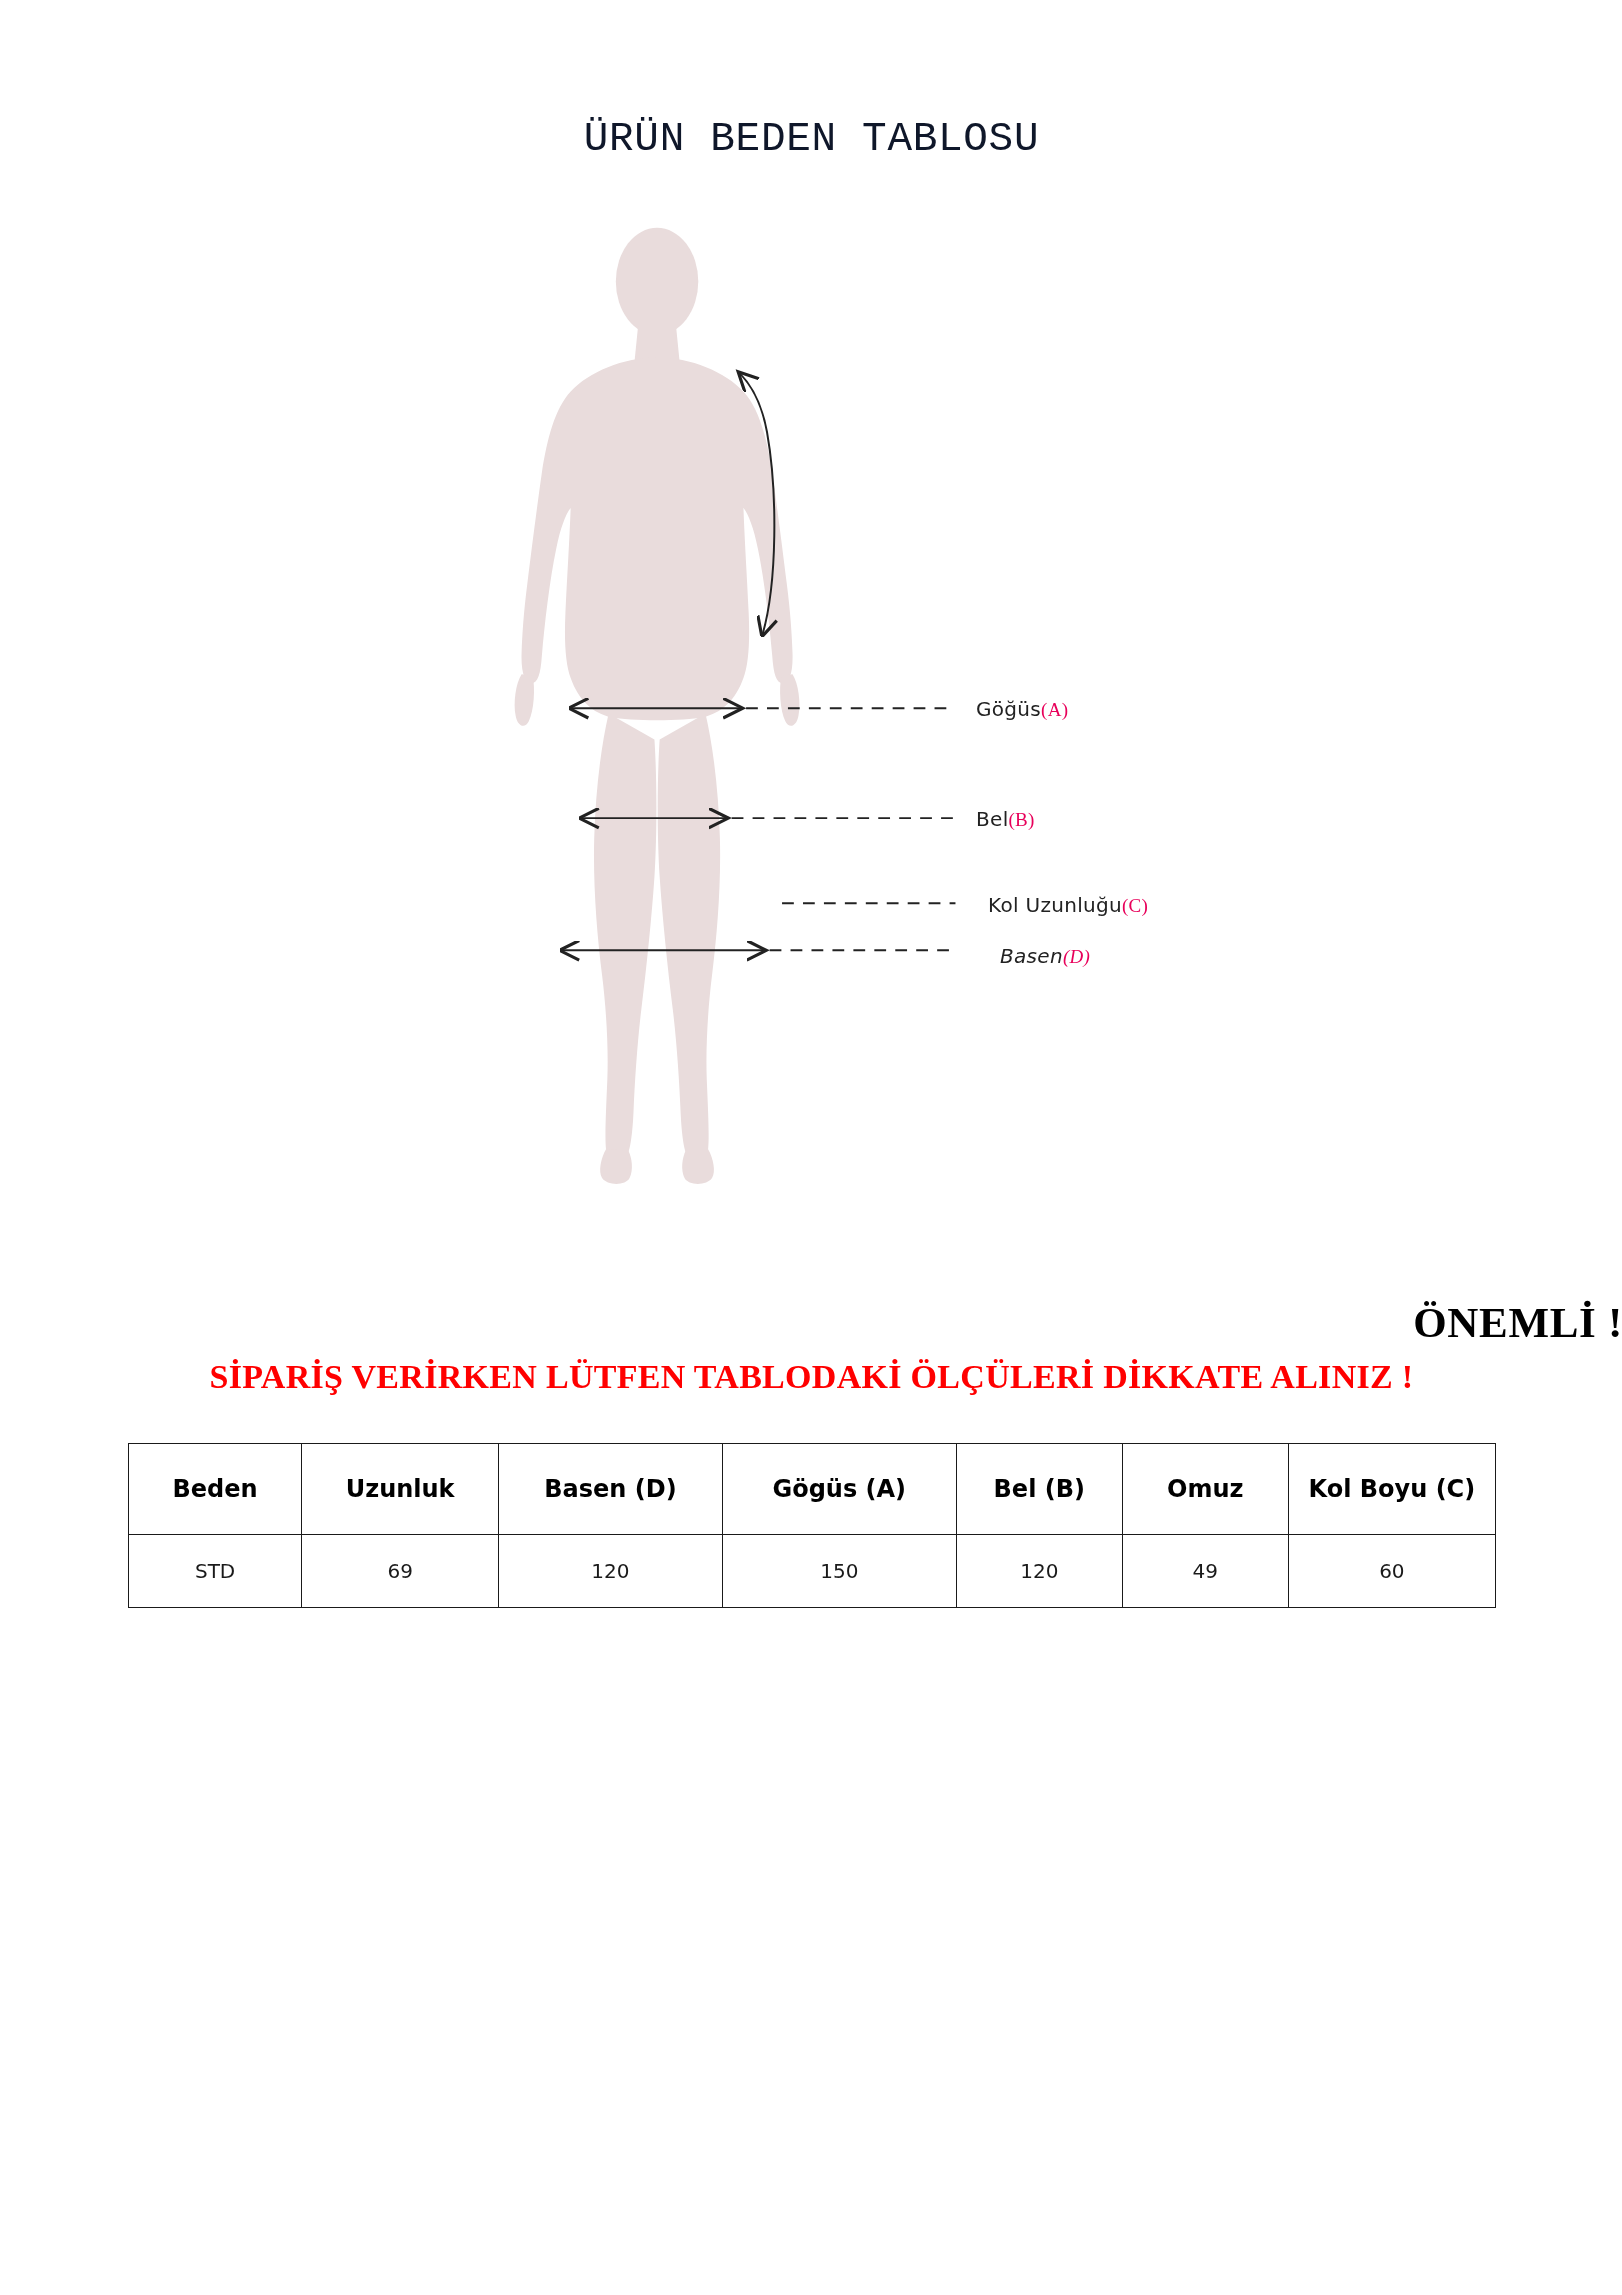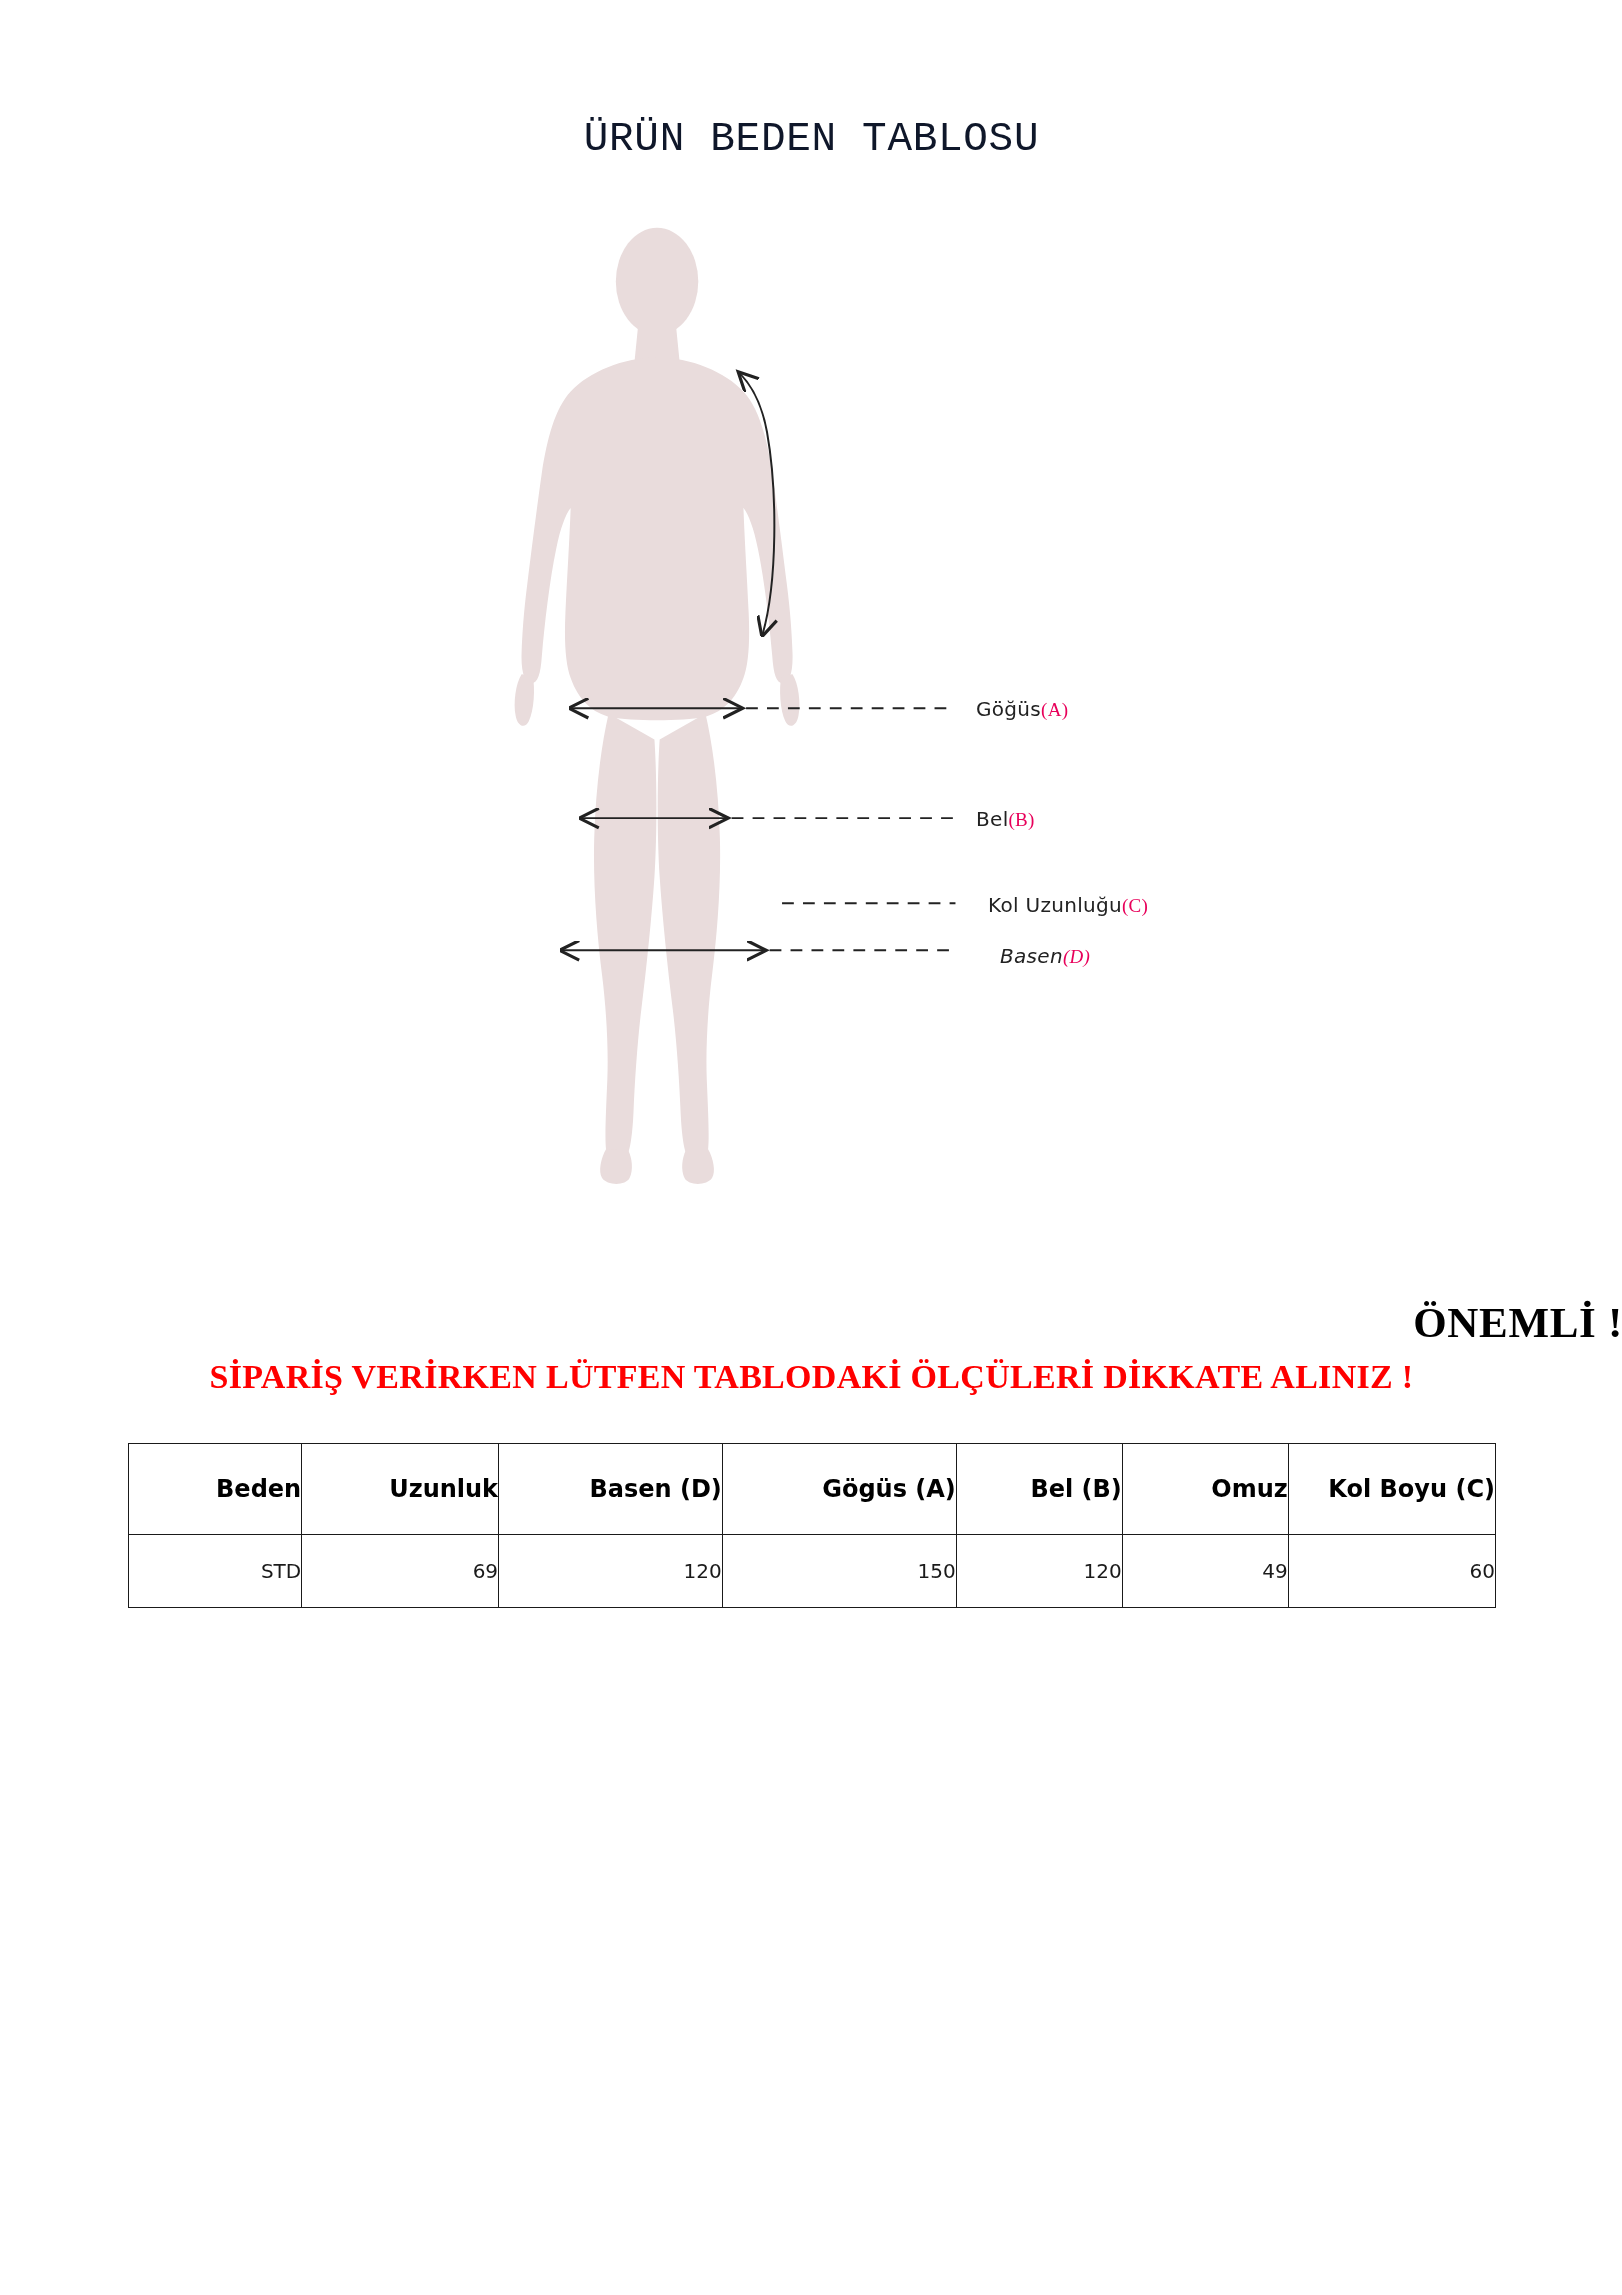--- a/index.html
+++ b/index.html
@@ -99,21 +99,21 @@
     position: absolute;
     top: 1443px;
     left: 128px;
     width: 1368px;
     border-collapse: collapse;
     table-layout: fixed;
   }
   .size-table th,
   .size-table td {
     border: 1.3px solid #1a1a1a;
-    text-align: right;
+    text-align: center;
     vertical-align: middle;
     padding: 0;
   }
   .size-table th {
     height: 90px;
     font-family: "DejaVu Sans", sans-serif;
     font-weight: bold;
     font-size: 24px;
     color: #000000;
     line-height: 1.2;

